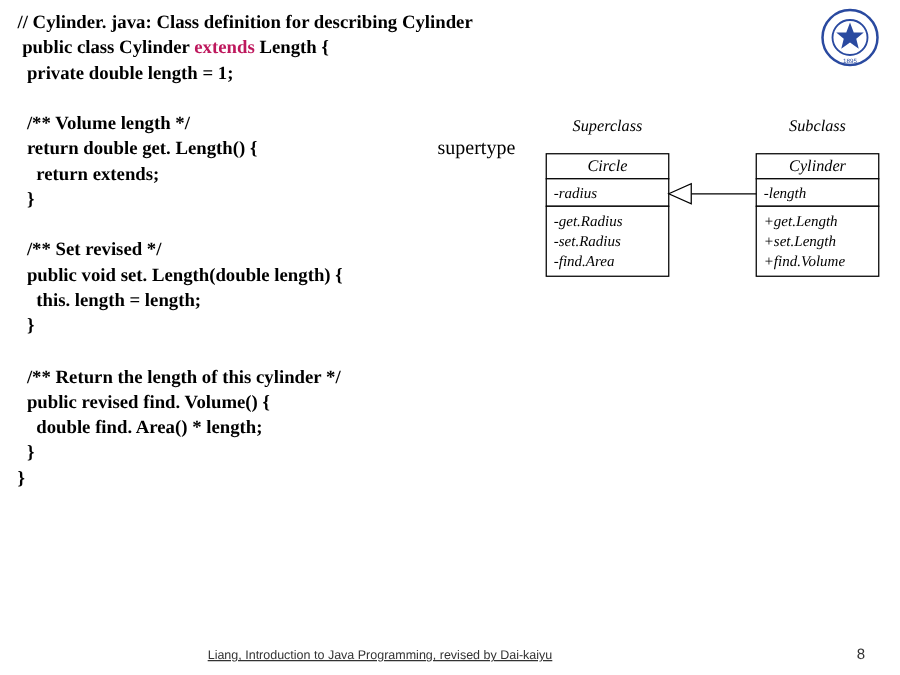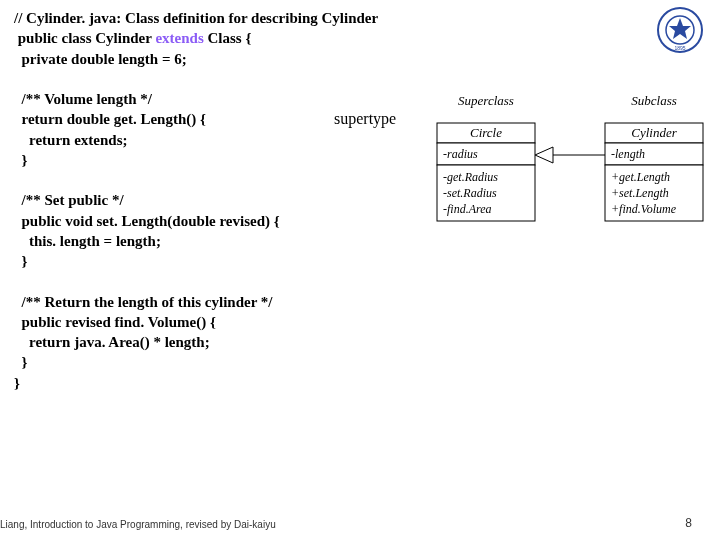--- a/index.html
+++ b/index.html
@@ -21,44 +21,46 @@
     box-sizing: border-box;
   }
   .code {
     position: absolute;
     top: 8px;
     left: 14px;
     white-space: pre;
     line-height: 1.35;
     font-weight: bold;
   }
-  .kw { color: #8b5cf6; }
+  .kw { color: #be185d; }
   .annot {
     position: absolute;
     font-family: "Times New Roman", serif;
     font-size: 16px;
     color: #000;
   }
   .logo {
     position: absolute;
     top: 6px;
     right: 16px;
   }
   .uml {
     position: absolute;
     top: 93px;
     left: 435px;
   }
   .footer {
     position: absolute;
     bottom: 10px;
     width: 608px;
+    text-align: center;
     font-family: Arial, sans-serif;
     font-size: 10px;
     color: #333;
+    text-decoration: underline;
   }
   .pagenum {
     position: absolute;
     bottom: 10px;
     right: 28px;
     font-family: Arial, sans-serif;
     font-size: 12px;
     color: #333;
   }
 </style>
@@ -70,40 +72,40 @@
   <div class="logo">
     <svg width="48" height="48" viewBox="0 0 48 48">
       <circle cx="24" cy="24" r="22" fill="none" stroke="#2a4aa0" stroke-width="2"></circle>
       <circle cx="24" cy="24" r="14" fill="none" stroke="#2a4aa0" stroke-width="1.5"></circle>
       <path d="M24 12 L27 20 L35 20 L29 25 L31 33 L24 28 L17 33 L19 25 L13 20 L21 20 Z" fill="#2a4aa0"></path>
       <text x="24" y="44" text-anchor="middle" font-size="5" fill="#2a4aa0" font-family="Arial">1895</text>
     </svg>
   </div>
 
   <div class="code"><span>// Cylinder. java: Class definition for describing Cylinder</span>
-<span><span> public class Cylinder </span><span class="kw">extends</span><span> Class {</span></span>
-<span>  private double length = 6;</span>
+<span><span> public class Cylinder </span><span class="kw">extends</span><span> Length {</span></span>
+<span>  private double length = 1;</span>
 <span></span>
 <span>  /** Volume length */</span>
 <span>  return double get. Length() {</span>
 <span>    return extends;</span>
 <span>  }</span>
 <span></span>
-<span>  /** Set public */</span>
-<span>  public void set. Length(double revised) {</span>
+<span>  /** Set revised */</span>
+<span>  public void set. Length(double length) {</span>
 <span>    this. length = length;</span>
 <span>  }</span>
 <span></span>
 <span>  /** Return the length of this cylinder */</span>
 <span>  public revised find. Volume() {</span>
-<span>    return java. Area() * length;</span>
+<span>    double find. Area() * length;</span>
 <span>  }</span>
 <span>}</span></div>
 
-  <div class="annot" style="top:110px; left:334px;">supertype</div>
+  <div class="annot" style="top:110px; left:350px;">supertype</div>
   <div class="annot" style="top:128px; left:585px;margin-left:26px;">subtype</div>
 
   <div class="uml">
     <svg width="270" height="160" viewBox="0 0 270 160">
 
       <text x="51" y="12" text-anchor="middle" font-family="Georgia,serif" font-style="italic" font-size="13">Superclass</text>
       <text x="219" y="12" text-anchor="middle" font-family="Georgia,serif" font-style="italic" font-size="13">Subclass</text>
 
       <g>
         <rect x="2" y="30" width="98" height="20" fill="#fff" stroke="#000"></rect>

